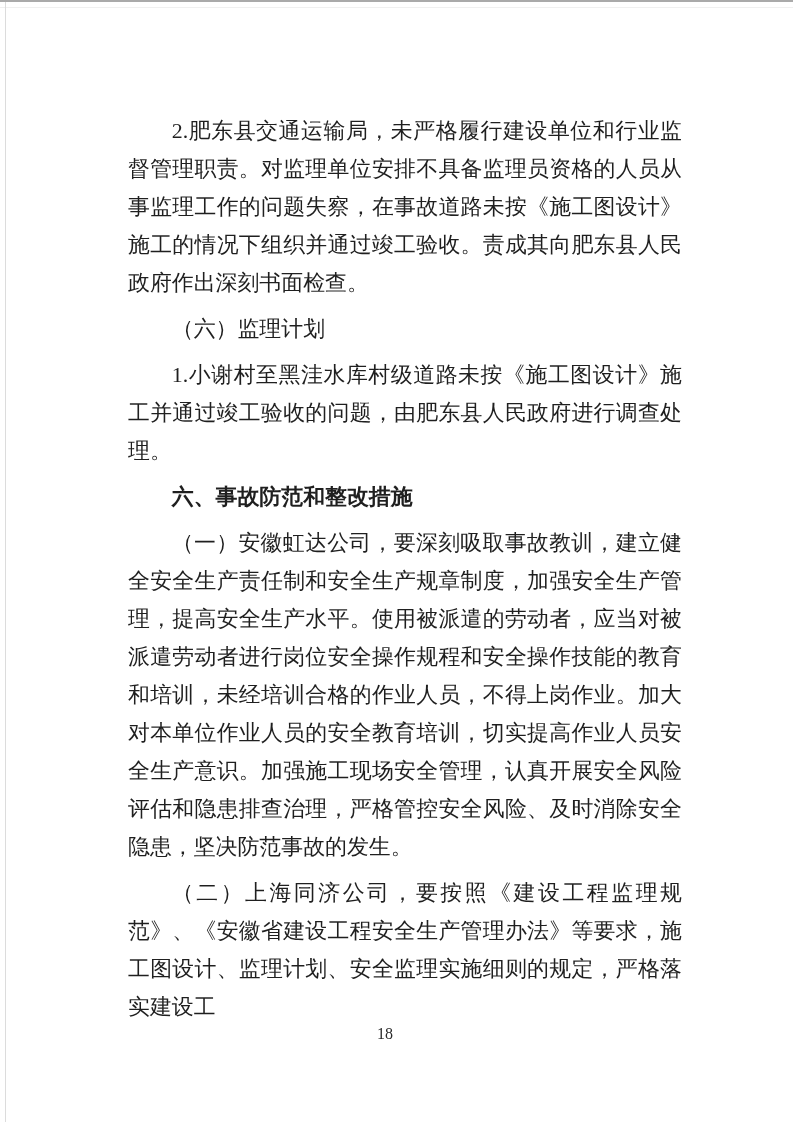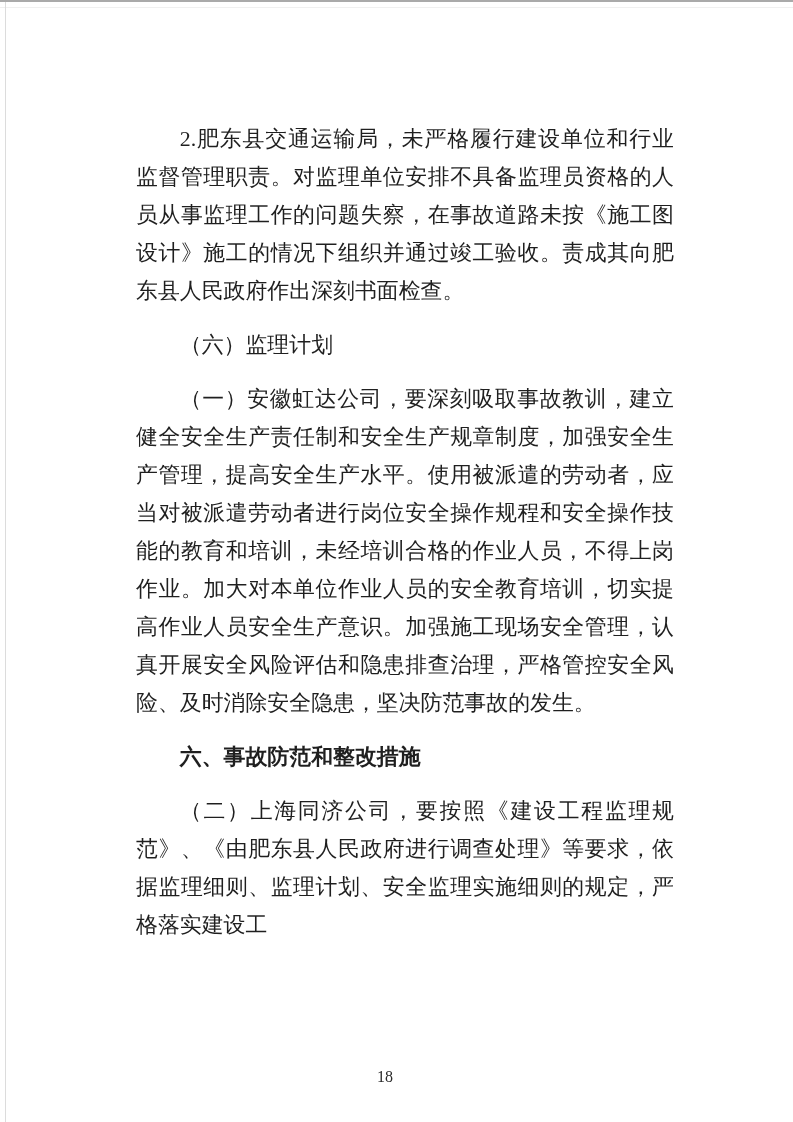--- a/index.html
+++ b/index.html
@@ -40,58 +40,58 @@
     top: 104px;
     width: 570px;
     color: #1f1f1f;
     font-size: 21.9px;
     line-height: 38px;
     text-align: justify;
     text-justify: inter-character;
     word-break: break-all;
   }
   .para {
-    margin: 16px;
+    margin: 8px;
     padding: 0;
     text-indent: 2em;
   }
   .para.heading {
     font-family: "Liberation Sans", sans-serif;
     font-weight: bold;
   }
   .para.subheading {
     font-family: "Liberation Serif", serif;
   }
   .footer {
     position: absolute;
     top: 1024px;
     left: 0;
     width: 770px;
     text-align: center;
-    margin-top: 43px;
   }
   .pagenum {
     font-family: "Liberation Serif", serif;
     font-size: 16px;
     line-height: 20px;
     color: #2a2a2a;
   }
 </style>
 </head>
 <body>
 
 <div class="page">
   <div class="page-top-border"></div>
   <div class="page-top-faint-line"></div>
   <div class="page-left-line"></div>
 
   <div class="content" id="content">
       <p class="para body">2.肥东县交通运输局，未严格履行建设单位和行业监督管理职责。对监理单位安排不具备监理员资格的人员从事监理工作的问题失察，在事故道路未按《施工图设计》施工的情况下组织并通过竣工验收。责成其向肥东县人民政府作出深刻书面检查。</p>
       <p class="para subheading">（六）监理计划</p>
+      <p class="para body">1.小谢村至黑洼水库村级道路未按《施工图设计》施工并通过竣工验收的问题，由肥东县人民政府进行调查处理。</p>
+      <p class="para heading">六、事故防范和整改措施</p>
       <p class="para body">（一）安徽虹达公司，要深刻吸取事故教训，建立健全安全生产责任制和安全生产规章制度，加强安全生产管理，提高安全生产水平。使用被派遣的劳动者，应当对被派遣劳动者进行岗位安全操作规程和安全操作技能的教育和培训，未经培训合格的作业人员，不得上岗作业。加大对本单位作业人员的安全教育培训，切实提高作业人员安全生产意识。加强施工现场安全管理，认真开展安全风险评估和隐患排查治理，严格管控安全风险、及时消除安全隐患，坚决防范事故的发生。</p>
-      <p class="para heading">六、事故防范和整改措施</p>
-      <p class="para body">（二）上海同济公司，要按照《建设工程监理规范》、《由肥东县人民政府进行调查处理》等要求，依据监理细则、监理计划、安全监理实施细则的规定，严格落实建设工</p>
+      <p class="para body">（二）上海同济公司，要按照《建设工程监理规范》、《安徽省建设工程安全生产管理办法》等要求，施工图设计、监理计划、安全监理实施细则的规定，严格落实建设工</p>
     </div>
 
   <div class="footer">
     <span class="pagenum">18</span>
   </div>
 </div>
 
 </body></html>

